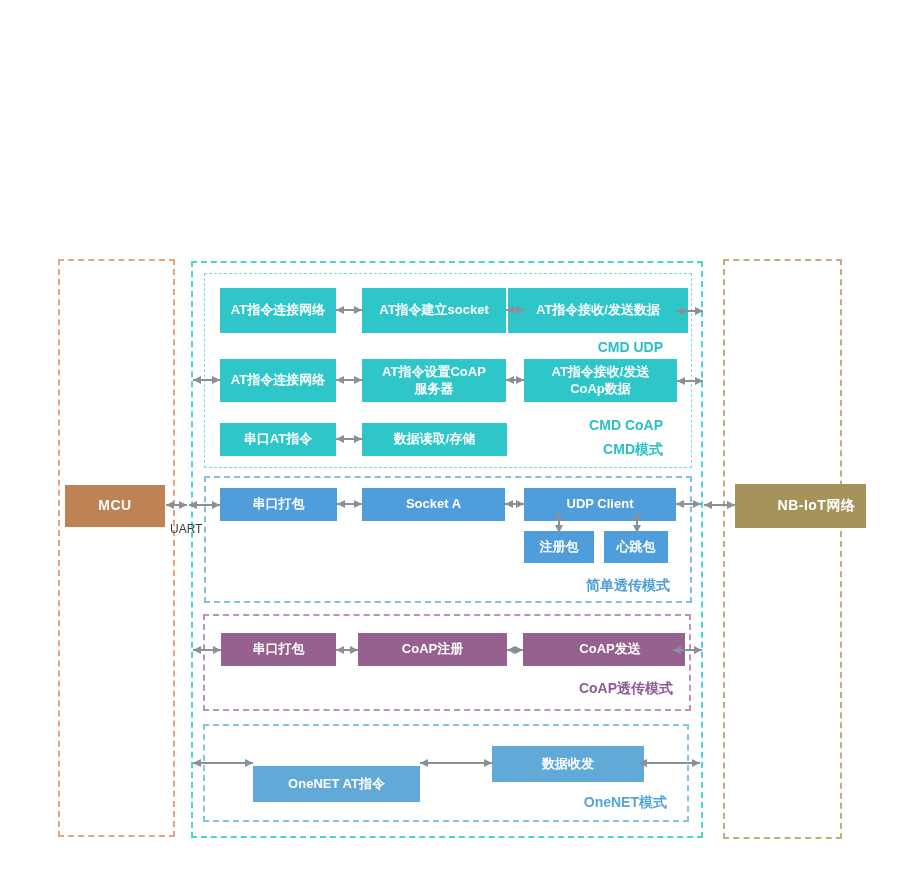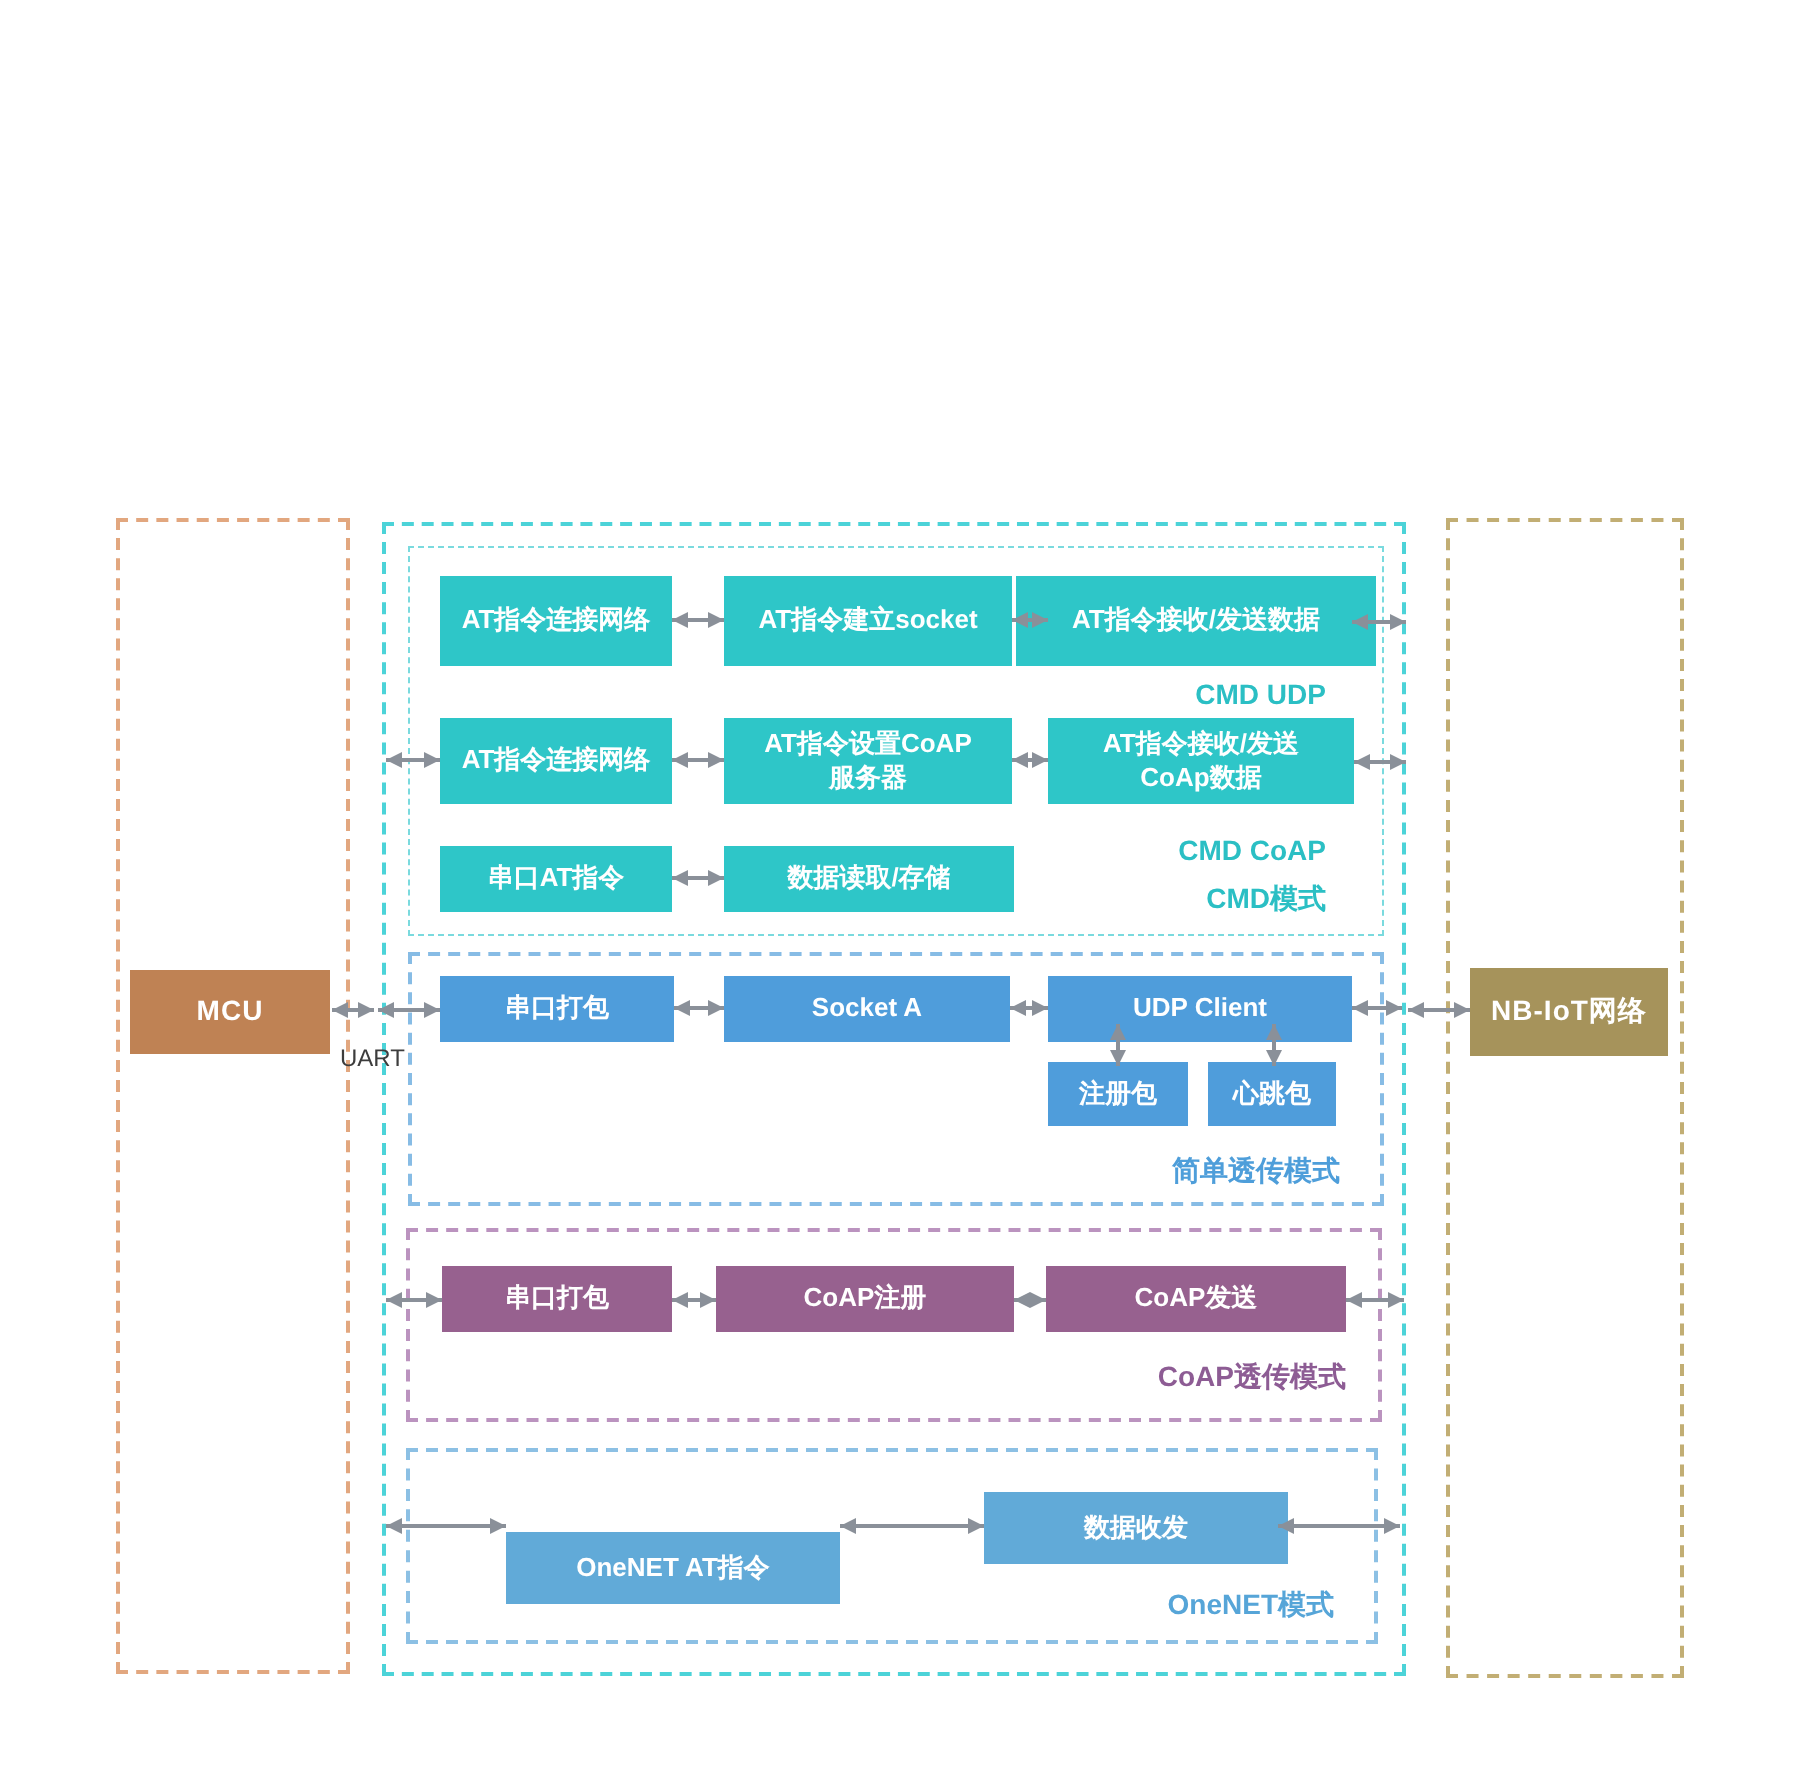--- a/index.html
+++ b/index.html
@@ -14,21 +14,21 @@
   .d-coap  {border:2px dashed var(--dash-coap);}
   .d-onenet{border:2px dashed var(--dash-onenet);}
   .box{position:absolute;display:flex;flex-direction:column;align-items:center;justify-content:center;
        color:#fff;font-weight:bold;font-size:13px;line-height:1.25;text-align:center;}
   .teal  {background:var(--teal);}
   .blue  {background:var(--blue);}
   .purple{background:var(--purple);}
   .lblue {background:var(--lblue);}
   .station{font-size:14px;letter-spacing:.5px;}
   .mcu  {background:var(--mcu);}
-  .nbiot{background:var(--nbiot);}
+  .nbiot{background:var(--nbiot);padding-left:32px;}
   .mode-label{position:absolute;font-weight:bold;font-size:14px;white-space:nowrap;}
   .lt-teal  {color:var(--label-teal);}
   .lt-blue  {color:var(--label-blue);}
   .lt-purple{color:var(--label-purple);}
   .lt-lblue {color:var(--label-lblue);}
   .uart{position:absolute;font-size:12px;color:var(--uart-text);}
   
   .ah{position:absolute;height:2px;background:var(--arrow);}
   .ah::before{content:"";position:absolute;left:0;top:-3px;
     border-top:4px solid transparent;border-bottom:4px solid transparent;border-right:8px solid var(--arrow);}
@@ -110,21 +110,21 @@
     <span>心跳包</span>
   </div>
   <div class="mode-label lt-blue" style="right:230px;top:577px;">简单透传模式</div>
 
   <div class="box purple" style="left:221px;top:633px;width:115px;height:33px;">
     <span>串口打包</span>
   </div>
   <div class="box purple" style="left:358px;top:633px;width:149px;height:33px;">
     <span>CoAP注册</span>
   </div>
-  <div class="box purple" style="left:523px;top:633px;width:150px;height:33px;">
+  <div class="box purple" style="left:523px;top:633px;width:150px;height:33px;padding-left:12px;">
     <span>CoAP发送</span>
   </div>
   <div class="mode-label lt-purple" style="right:227px;top:680px;">CoAP透传模式</div>
 
   <div class="box lblue" style="left:253px;top:746px;width:167px;height:36px;margin-top:20px;">
     <span>OneNET AT指令</span>
   </div>
   <div class="box lblue" style="left:492px;top:746px;width:152px;height:36px;">
     <span>数据收发</span>
   </div>

